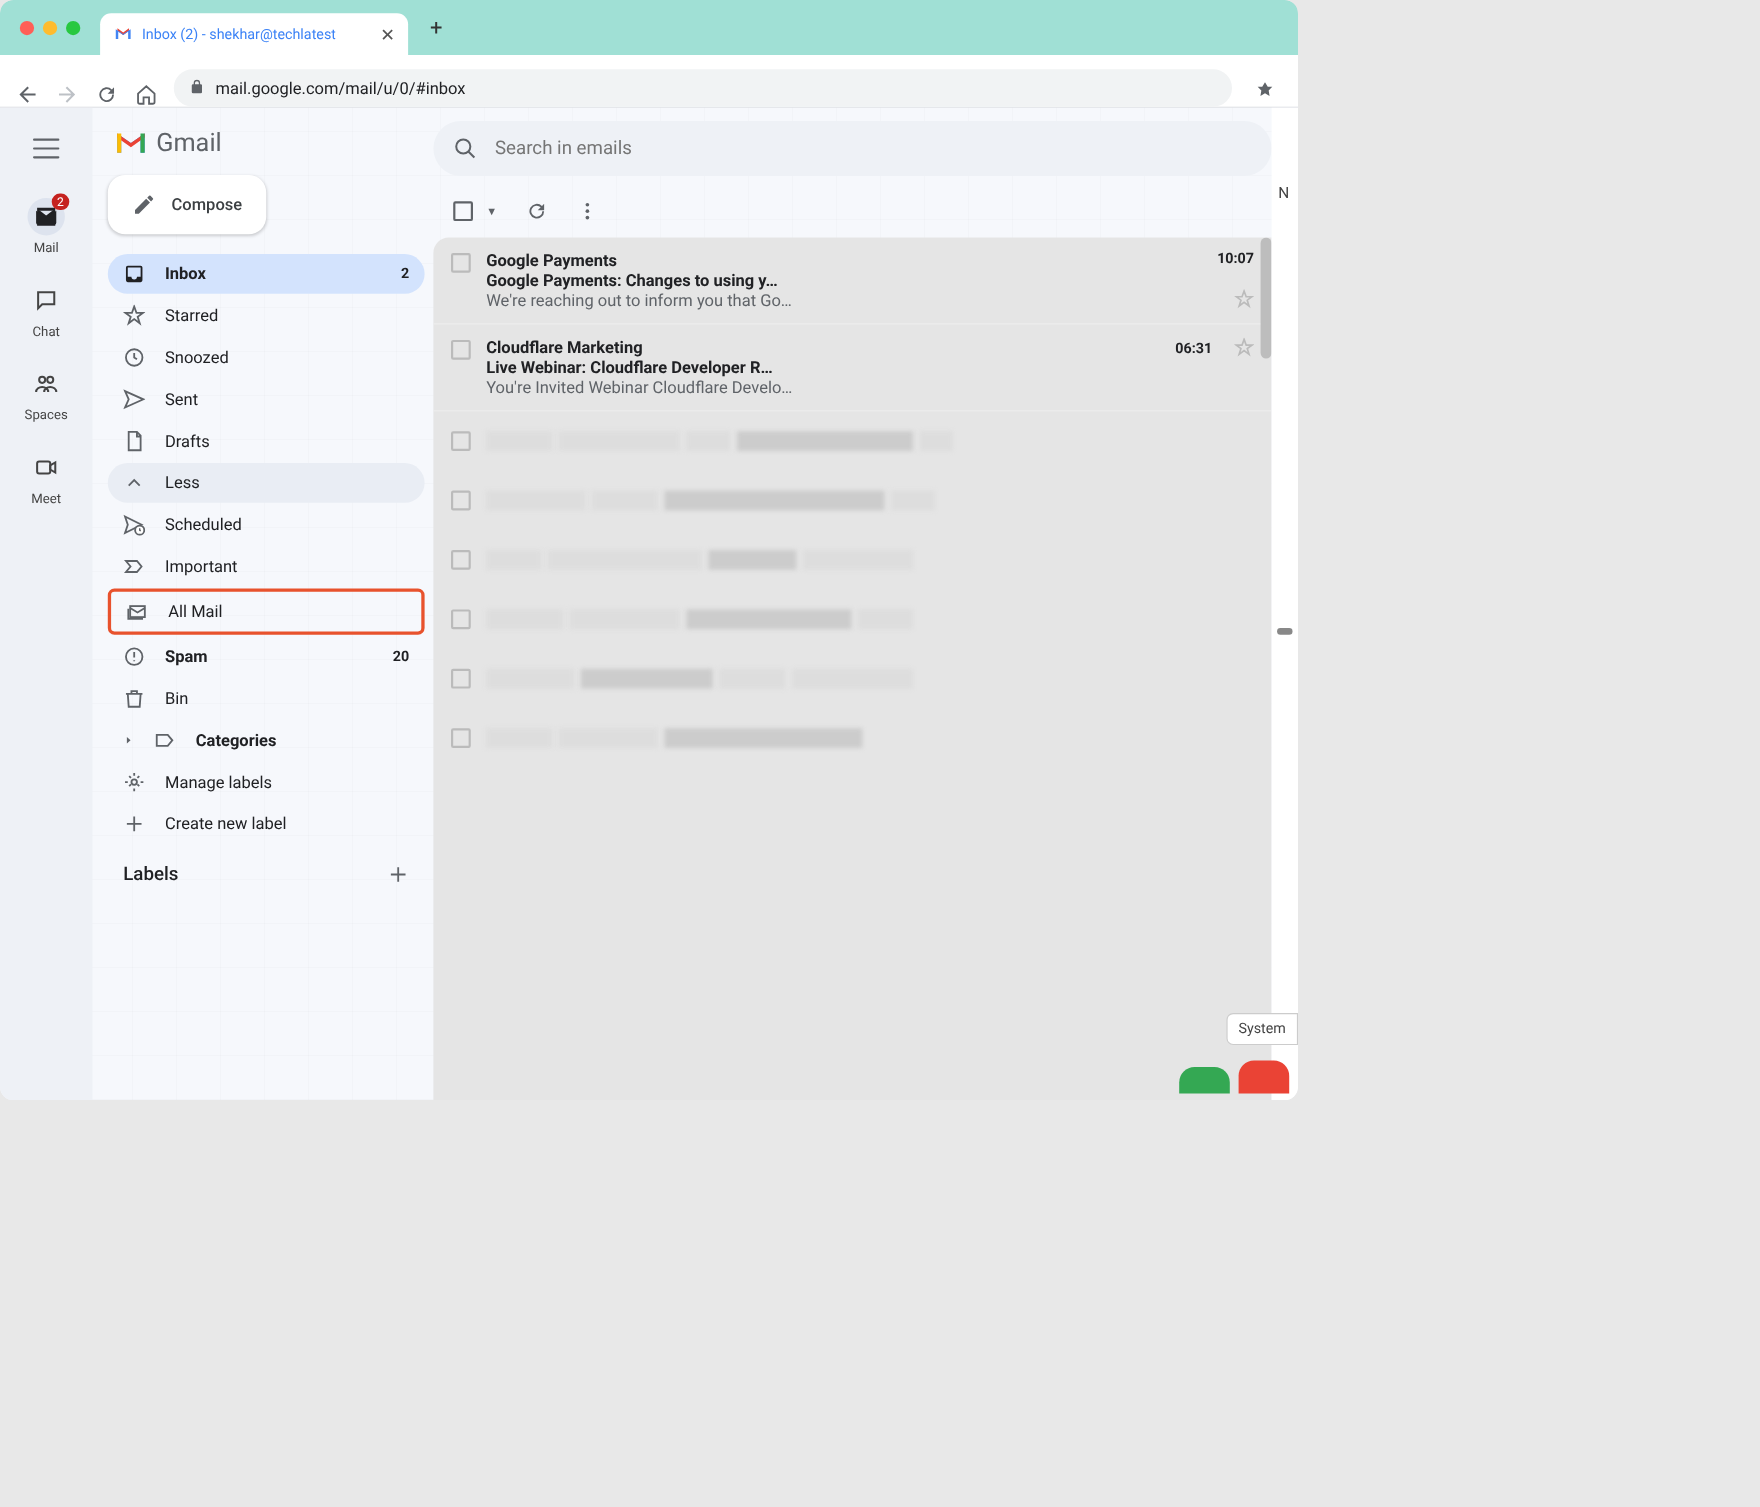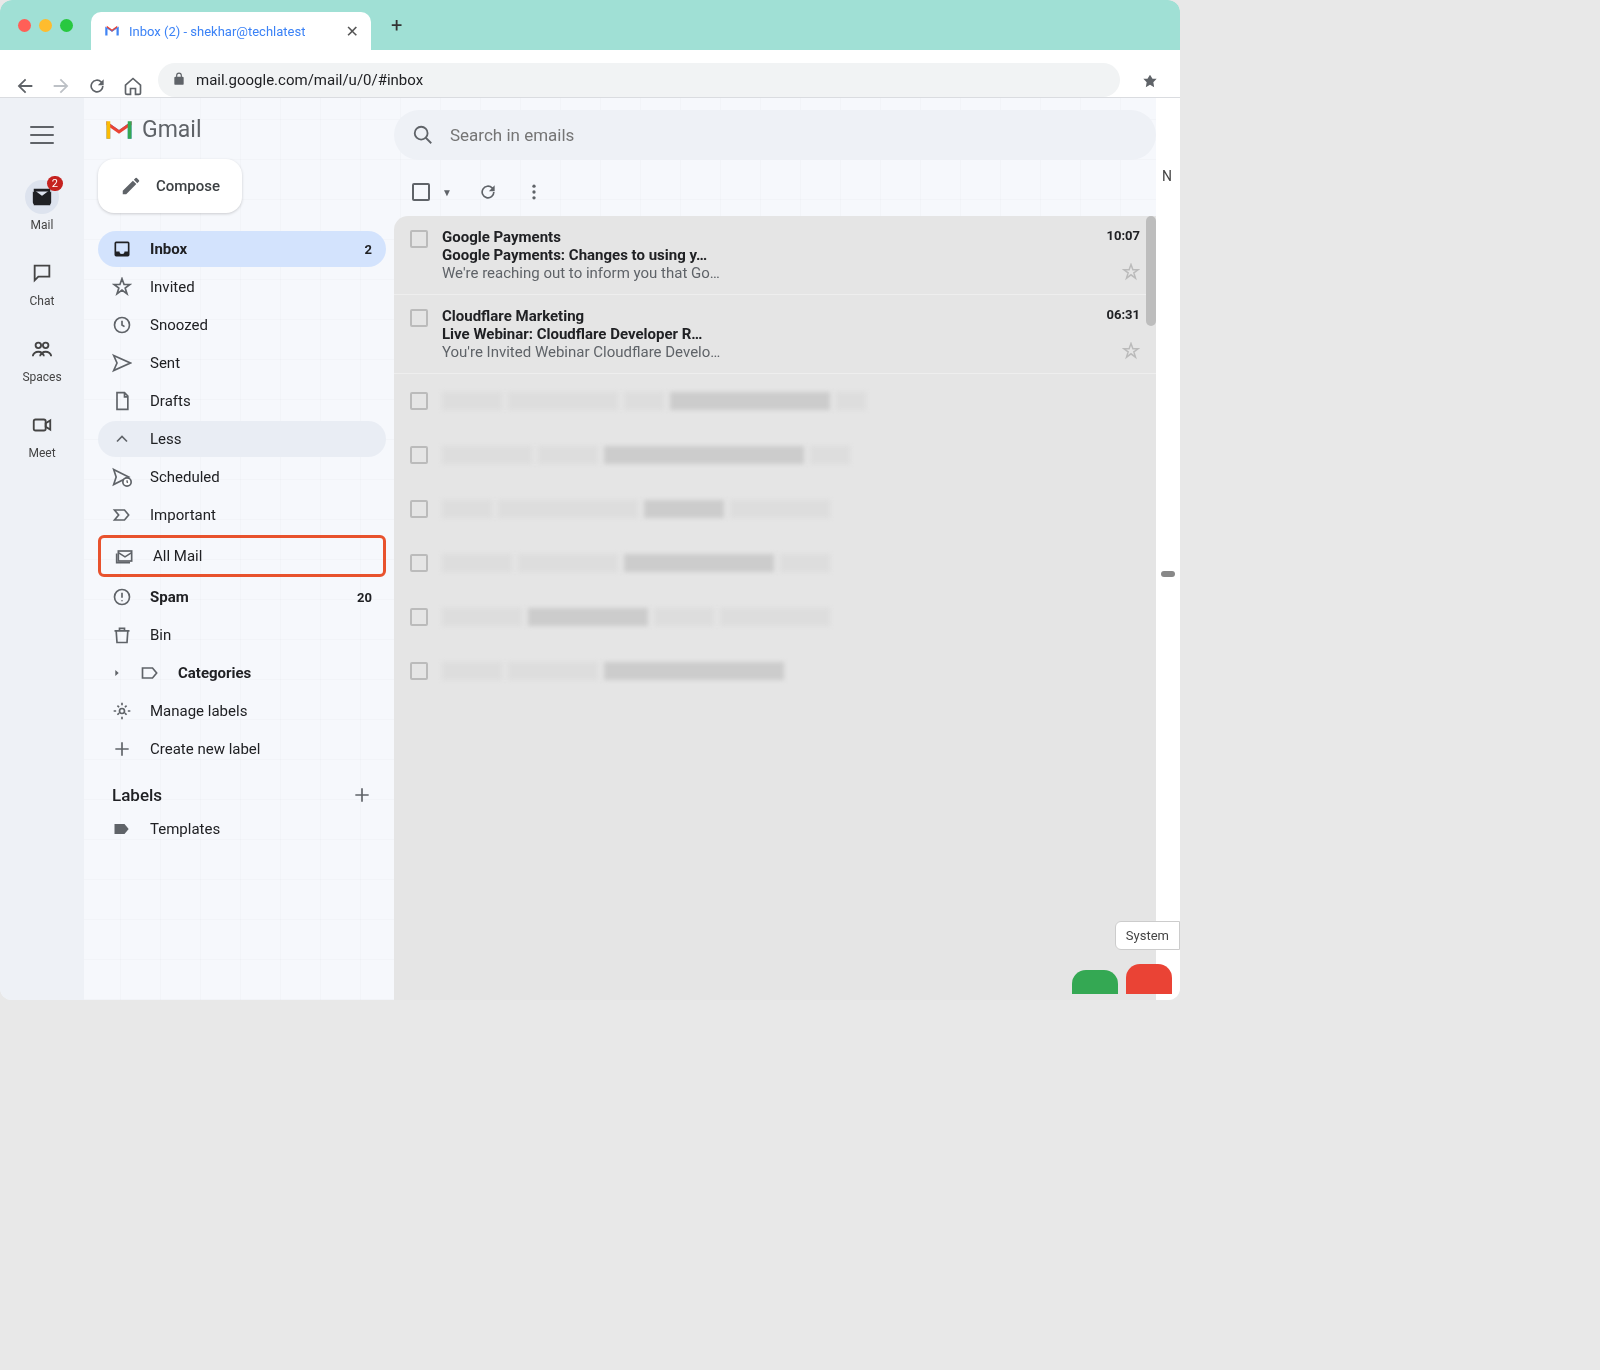--- a/index.html
+++ b/index.html
@@ -202,21 +202,21 @@
         <svg viewBox="0 0 24 24">
             <path fill="#202124" d="M19 3H5a2 2 0 0 0-2 2v14a2 2 0 0 0 2 2h14a2 2 0 0 0 2-2V5a2 2 0 0 0-2-2zm0 12h-4a3 3 0 0 1-6 0H5V5h14z"></path>
           </svg>
         <span>Inbox</span>
         <span class="count">2</span>
       </div>
       <div class="nav-row">
         <svg viewBox="0 0 24 24">
             <path fill="none" stroke="#5f6368" stroke-width="2" d="M12 2l2.5 7h7l-5.7 4.2 2.2 7-6-4.5-6 4.5 2.2-7L2.5 9h7z"></path>
           </svg>
-        <span>Invited</span>
+        <span>Starred</span>
       </div>
       <div class="nav-row">
         <svg viewBox="0 0 24 24">
             <circle cx="12" cy="12" r="9" fill="none" stroke="#5f6368" stroke-width="2"></circle>
             <path d="M12 7v5l3 2" fill="none" stroke="#5f6368" stroke-width="2"></path>
           </svg>
         <span>Snoozed</span>
       </div>
       <div class="nav-row">
         <svg viewBox="0 0 24 24">
@@ -293,26 +293,20 @@
             <path stroke="#5f6368" stroke-width="2" d="M12 4v16M4 12h16"></path>
           </svg>
         <span>Create new label</span>
       </div>
     </div>
     <div class="labels-header">
       <span>Labels</span>
       <svg width="20" height="20" viewBox="0 0 24 24">
           <path stroke="#5f6368" stroke-width="2" d="M12 4v16M4 12h16"></path>
         </svg>
-    </div>
-    <div class="nav-row">
-      <svg viewBox="0 0 24 24">
-          <path fill="#5f6368" d="M3 6h12l5 6-5 6H3z"></path>
-        </svg>
-      <span>Templates</span>
     </div>
   </div>
 
   <div class="content">
     <div class="search-bar">
       <svg width="22" height="22" viewBox="0 0 24 24">
           <circle cx="10" cy="10" r="7" fill="none" stroke="#5f6368" stroke-width="2"></circle>
           <path d="M15 15l6 6" stroke="#5f6368" stroke-width="2"></path>
         </svg>
       <input placeholder="Search in emails" style="">
@@ -345,21 +339,21 @@
             </svg>
         </div>
       </div>
       <div class="email-row">
         <div class="chk"></div>
         <div class="email-body">
           <div class="email-sender">Cloudflare Marketing</div>
           <div class="email-subject">Live Webinar: Cloudflare Developer R…</div>
           <div class="email-snippet">You're Invited Webinar Cloudflare Develo…</div>
         </div>
-        <div style="display:flex;flex-direction:column;align-items:flex-end;gap:20px">
+        <div style="display:flex;flex-direction:row;align-items:flex-end;gap:20px">
           <div class="email-time">06:31</div>
           <svg class="email-star" width="18" height="18" viewBox="0 0 24 24">
               <path fill="none" stroke="#bbb" stroke-width="2" d="M12 2l2.5 7h7l-5.7 4.2 2.2 7-6-4.5-6 4.5 2.2-7L2.5 9h7z"></path>
             </svg>
         </div>
       </div>
 
       <div class="blurred-row">
           <div class="chk"></div>
           <div class="blur-blocks">

